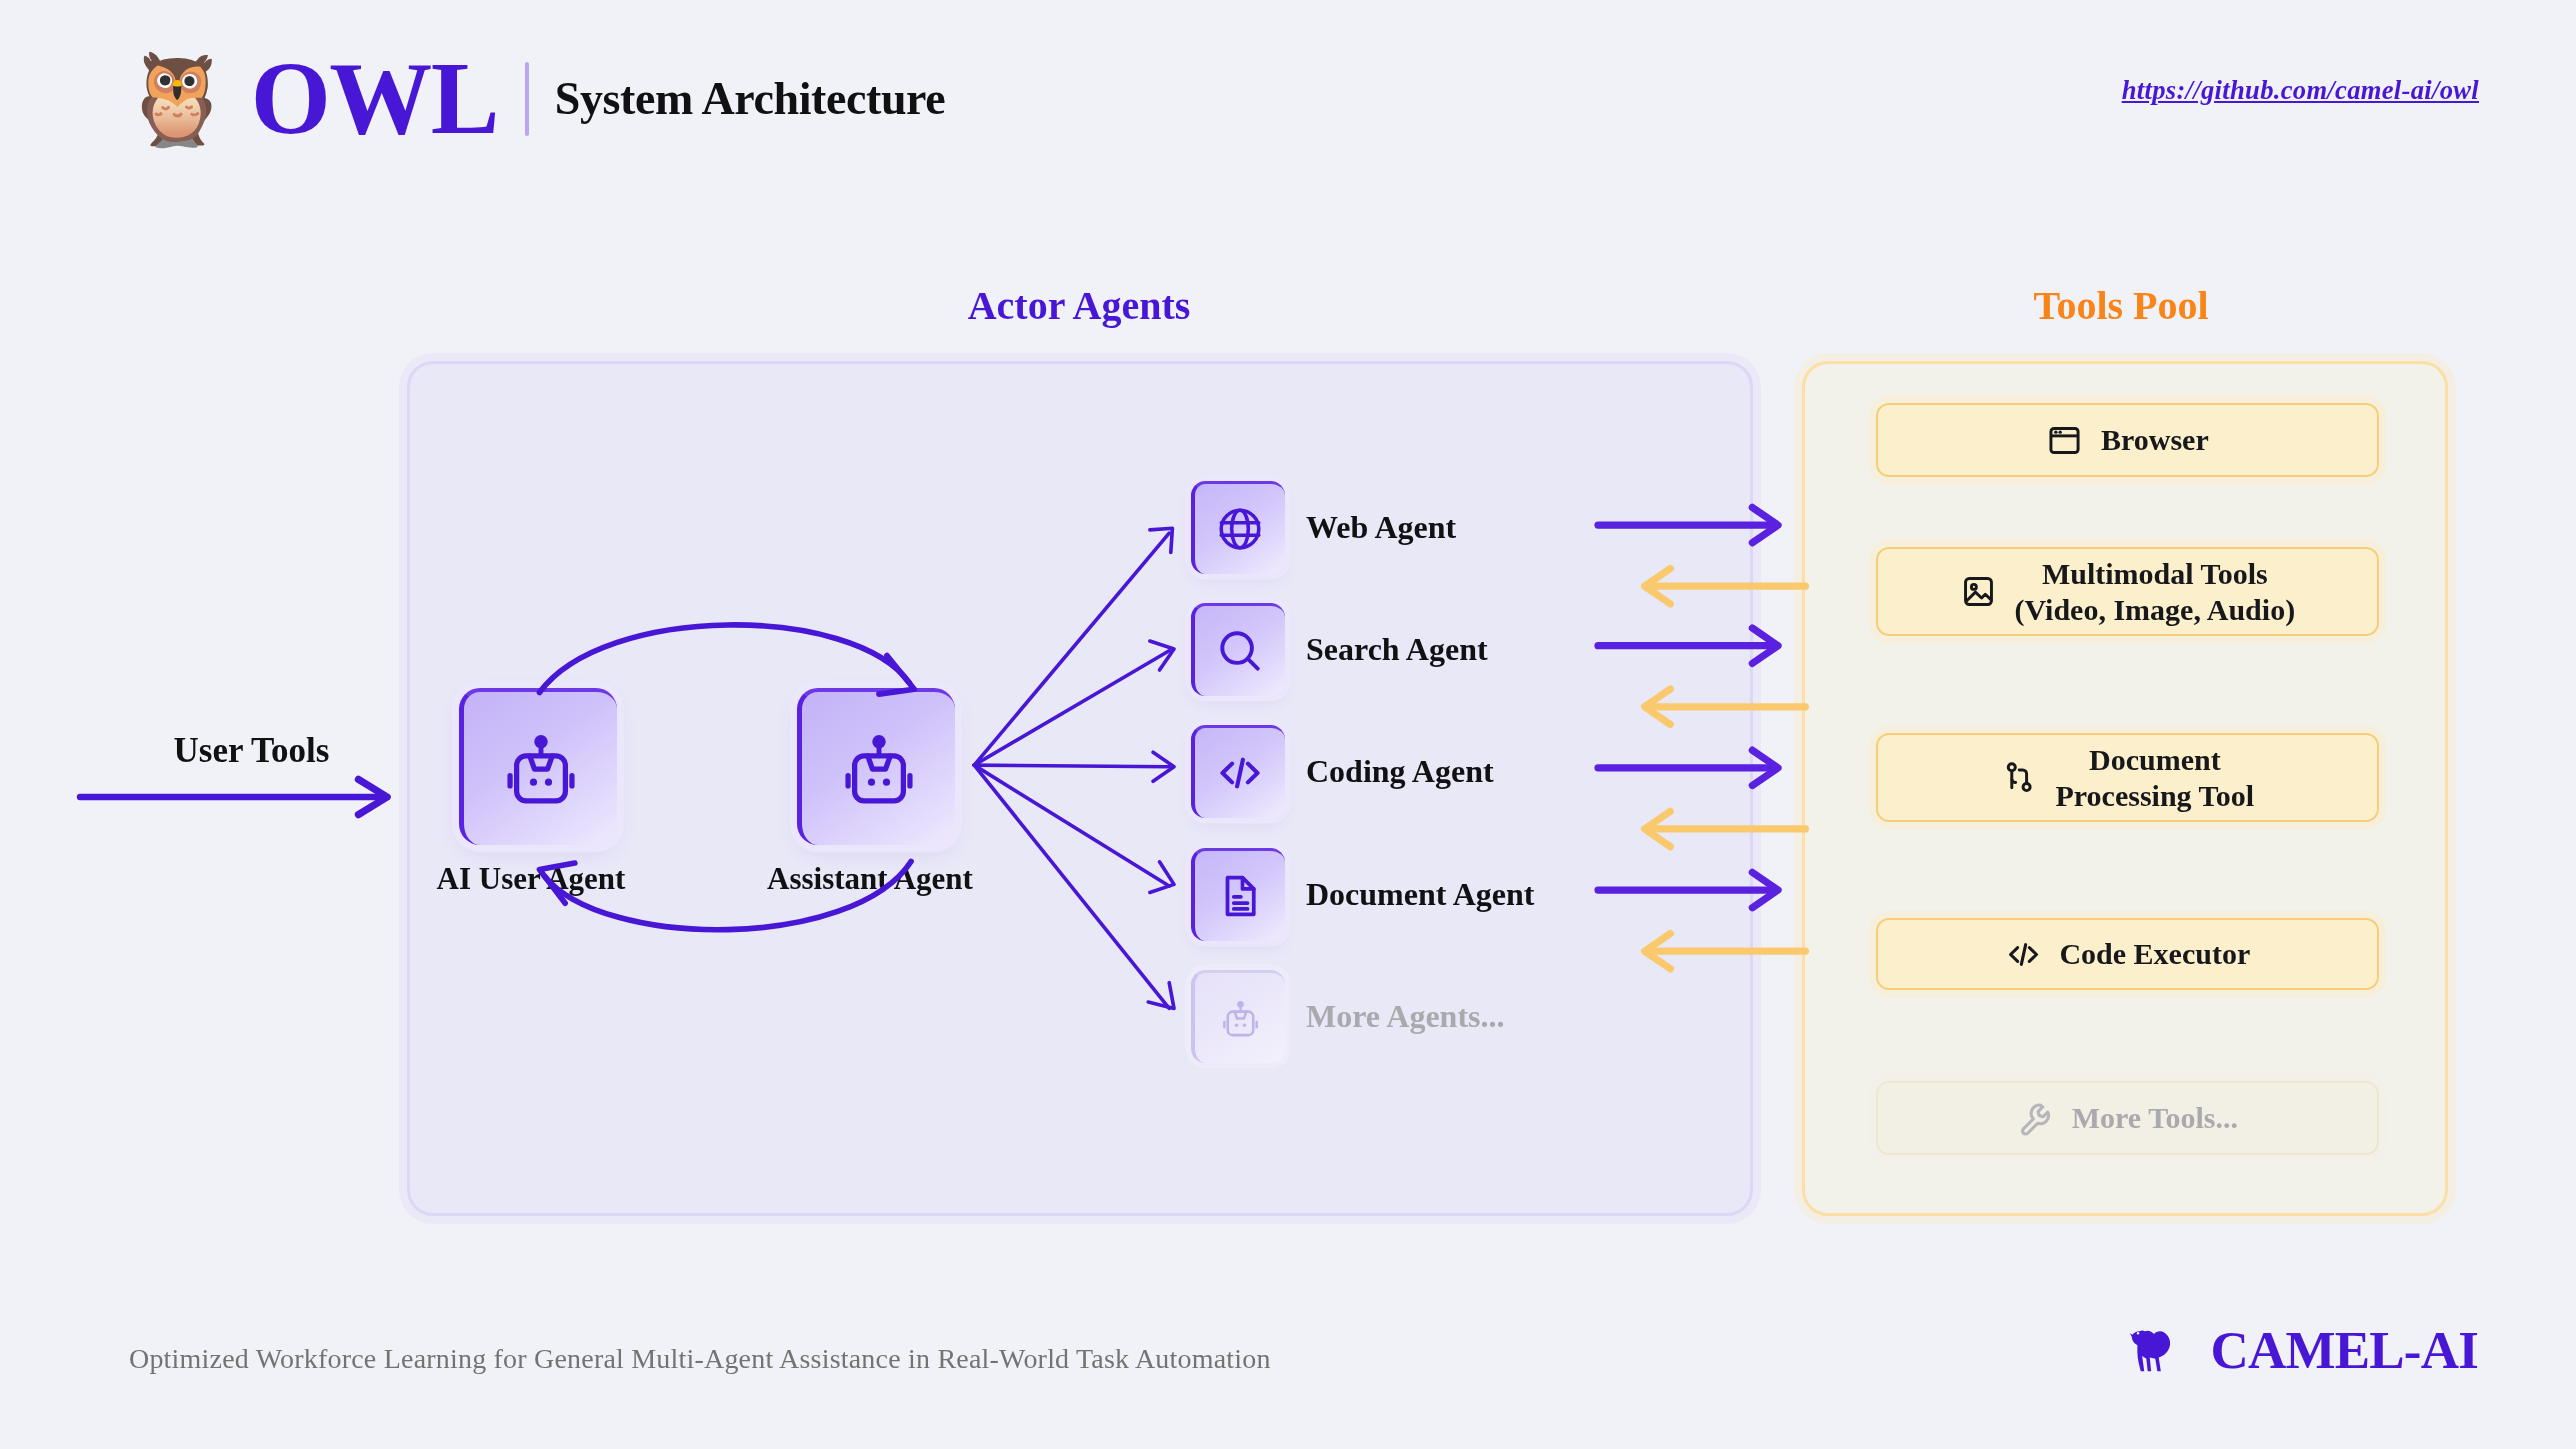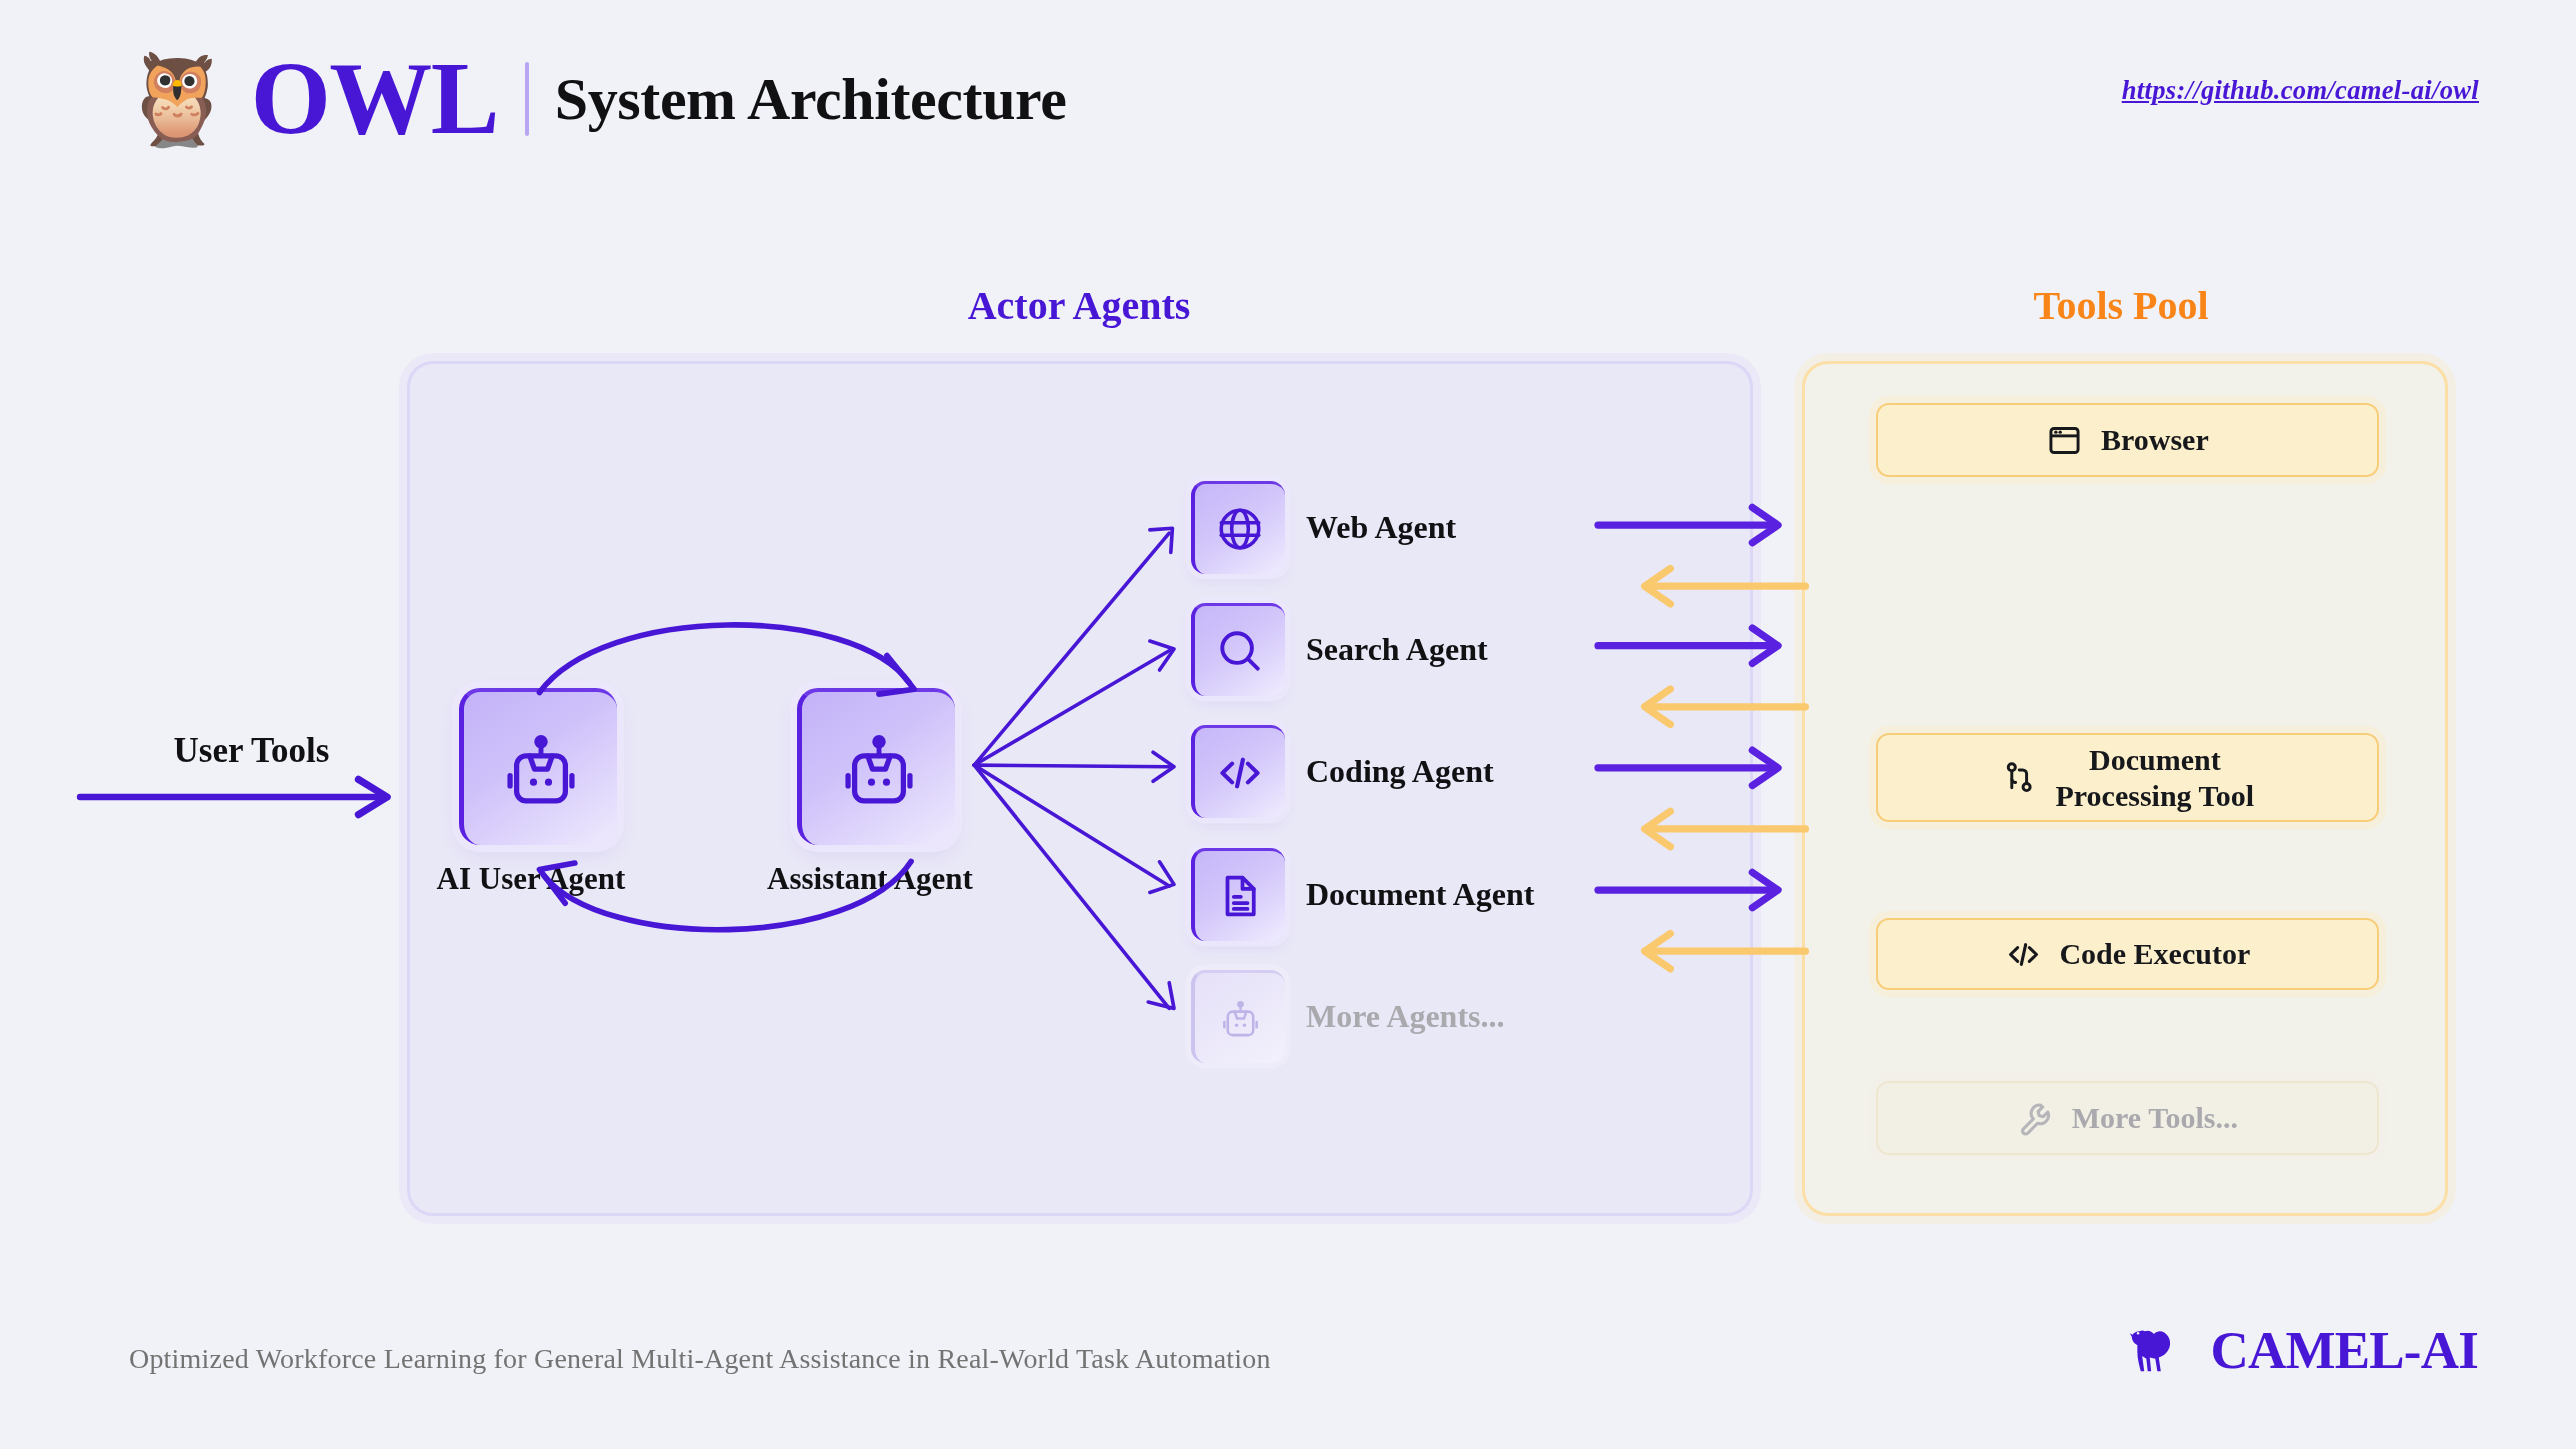--- a/index.html
+++ b/index.html
@@ -11,21 +11,21 @@
     position:relative;
   }
   .stage{position:absolute;left:0;top:0;width:2576px;height:1449px;}
 
   
   .header{position:absolute;left:121px;top:47px;display:flex;align-items:center;gap:0;}
   .owl-emoji{font-size:90px;line-height:1;margin-right:17.7px;display:block;
     font-family:"DejaVu Sans",sans-serif;}
   .owl-word{font-size:103px;line-height:1;font-weight:700;color:#4817d6;letter-spacing:-1.6px;}
   .hdr-divider{width:4px;height:74px;background:#b9a6f2;margin:0 26px 0 27px;border-radius:2.4px;}
-  .hdr-sub{font-size:60px;line-height:1;font-weight:700;color:#111114;letter-spacing:-0.4px;}
+  .hdr-sub{font-size:46px;line-height:1;font-weight:700;color:#111114;letter-spacing:-0.4px;}
 
   .repo-url{position:absolute;right:97px;top:75px;font-size:26.6px;font-style:italic;
     font-weight:700;color:#4817d6;letter-spacing:0.3px;font-family:Liberation Serif, serif;}
 
   
   .sect-title{position:absolute;font-size:40px;font-weight:700;}
   #actor-title{left:934px;top:282px;color:#4817d6;width:290px;text-align:center;}
   #tools-title{left:1976px;top:282px;color:#f98417;width:290px;text-align:center;}
 
   
@@ -266,20 +266,31 @@
       <rect x="3.2" y="4.2" width="17.6" height="15.6" rx="2"></rect>
       <line x1="3.2" y1="9" x2="20.8" y2="9"></line>
       <line x1="6.4" y1="6.6" x2="6.4" y2="6.6" stroke-linecap="round" stroke-width="2.2"></line>
       <line x1="9.2" y1="6.6" x2="9.2" y2="6.6" stroke-linecap="round" stroke-width="2.2"></line>
     </svg>
     <span class="tool-label">
       <span>Browser</span>
     </span>
   </div>
 
+  <div class="tool-card" id="tool-multimodal">
+    <svg width="37" height="37" viewBox="0 0 24 24" fill="none" stroke="#17181c" stroke-width="1.9" stroke-linejoin="round">
+      <rect x="3.6" y="3.6" width="16.8" height="16.8" rx="2.4"></rect>
+      <circle cx="9" cy="9" r="1.6"></circle>
+      <polyline points="4.2,18.2 10,12.4 14,16.2 16.4,13.8 20.2,17.4" stroke-linecap="round"></polyline>
+    </svg>
+    <span class="tool-label">
+      <span>Multimodal Tools</span><br>
+      <span>(Video, Image, Audio)</span>
+    </span>
+  </div>
 
   <div class="tool-card" id="tool-document">
     <svg width="37" height="37" viewBox="0 0 24 24" fill="none" stroke="#17181c" stroke-width="1.9" stroke-linecap="round" stroke-linejoin="round">
       <circle cx="7" cy="5.4" r="2.3"></circle>
       <circle cx="16.6" cy="18.2" r="2.3"></circle>
       <path d="M7 7.7v5.1c0 1.4 1.1 2.5 2.5 2.5"></path>
       <path d="M16.6 15.9V9.6c0-1.4-1.1-2.5-2.5-2.5h-2.3"></path>
       <line x1="7" y1="13.4" x2="7" y2="18.6"></line>
     </svg>
     <span class="tool-label">

